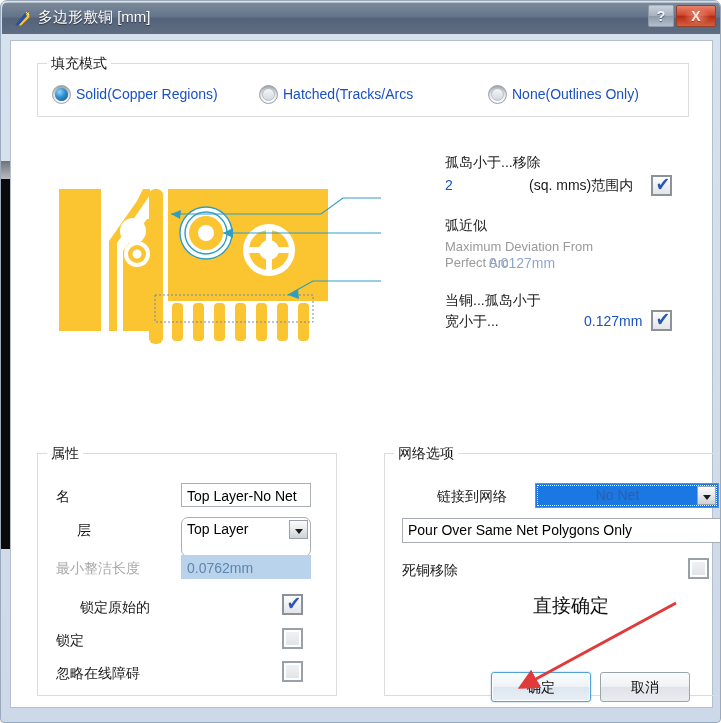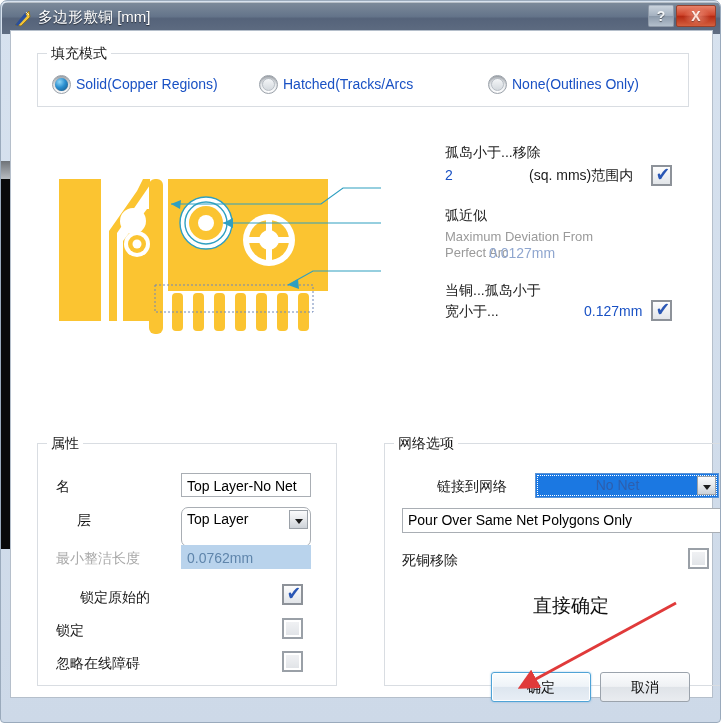--- a/index.html
+++ b/index.html
@@ -99,21 +99,21 @@
   }
   #close-btn .glow{
     position:absolute; left:6px; top:2px; width:28px; height:17px;
     background: radial-gradient(ellipse at center, rgba(255,190,170,0.55), rgba(255,120,90,0) 70%);
     pointer-events:none;
   }
 
   
   #client {
     position: absolute;
-    left: 9px; top: 29px;
+    left: 9px; top: 39px;
     width: 703px;
     height: 668px;
     background: #ffffff;
     border: 1px solid #b5bfcb;
     box-sizing: border-box;
   }
 
   
   .groupbox {
     position: absolute;

